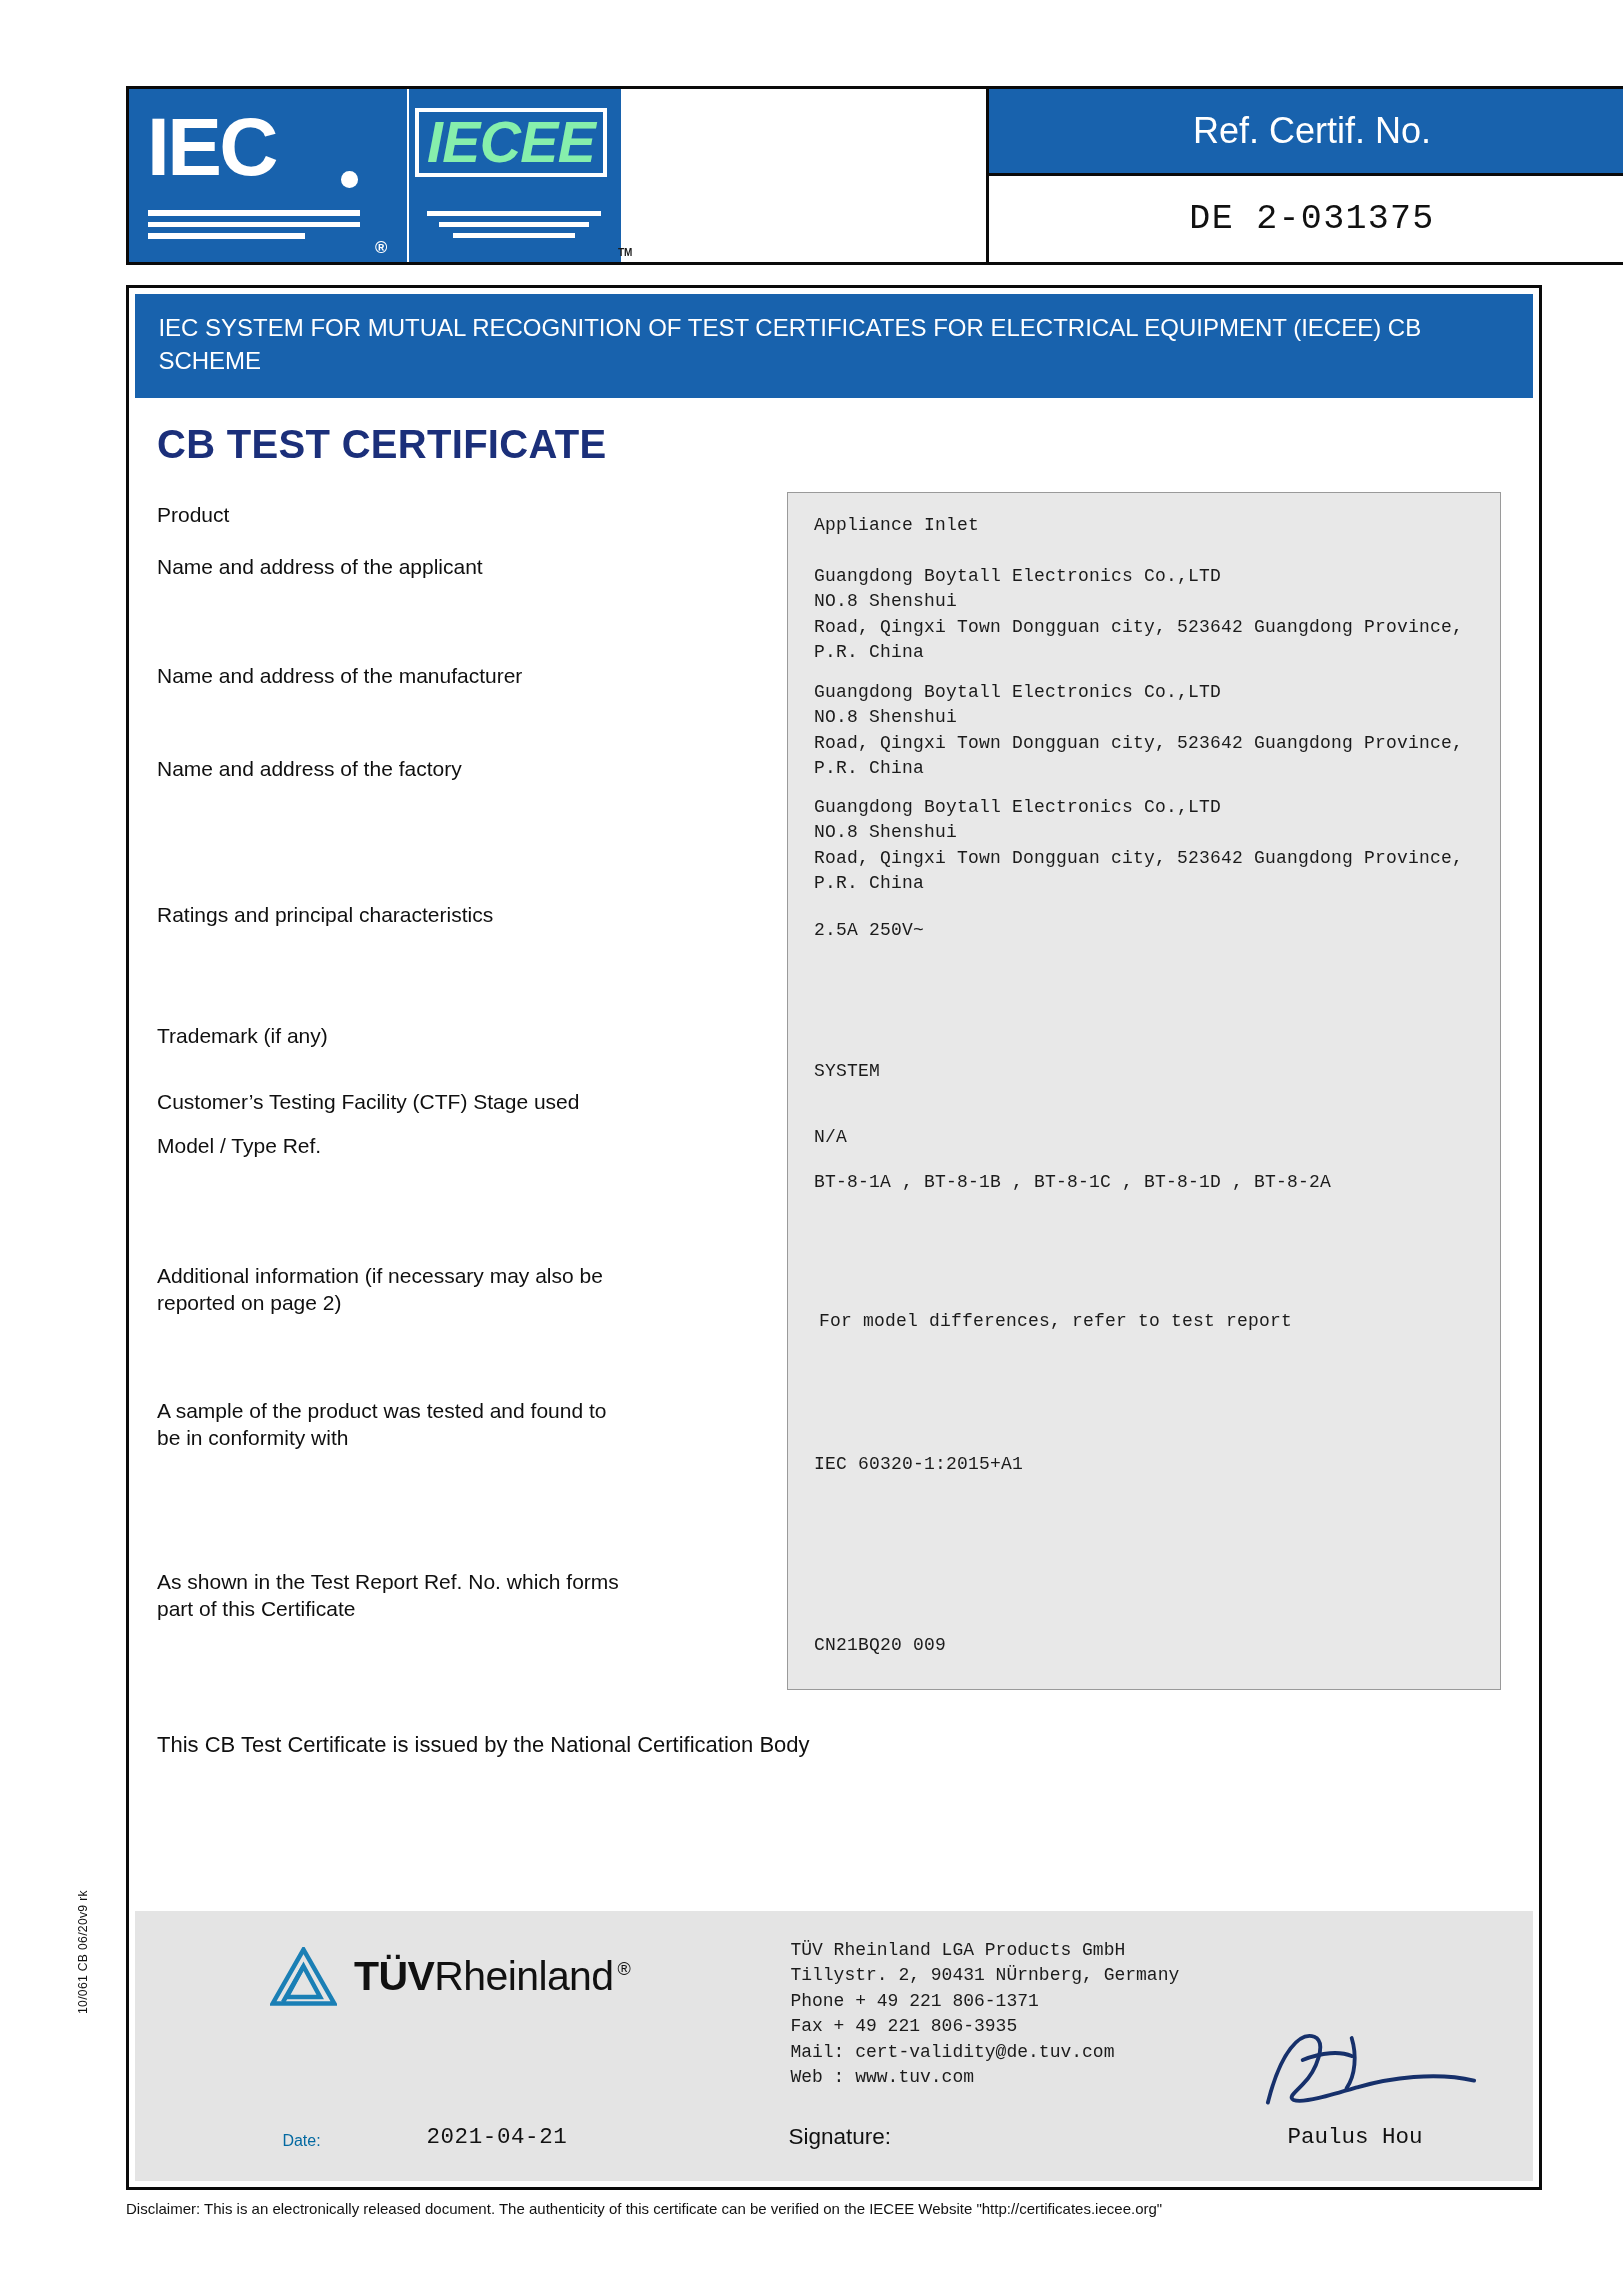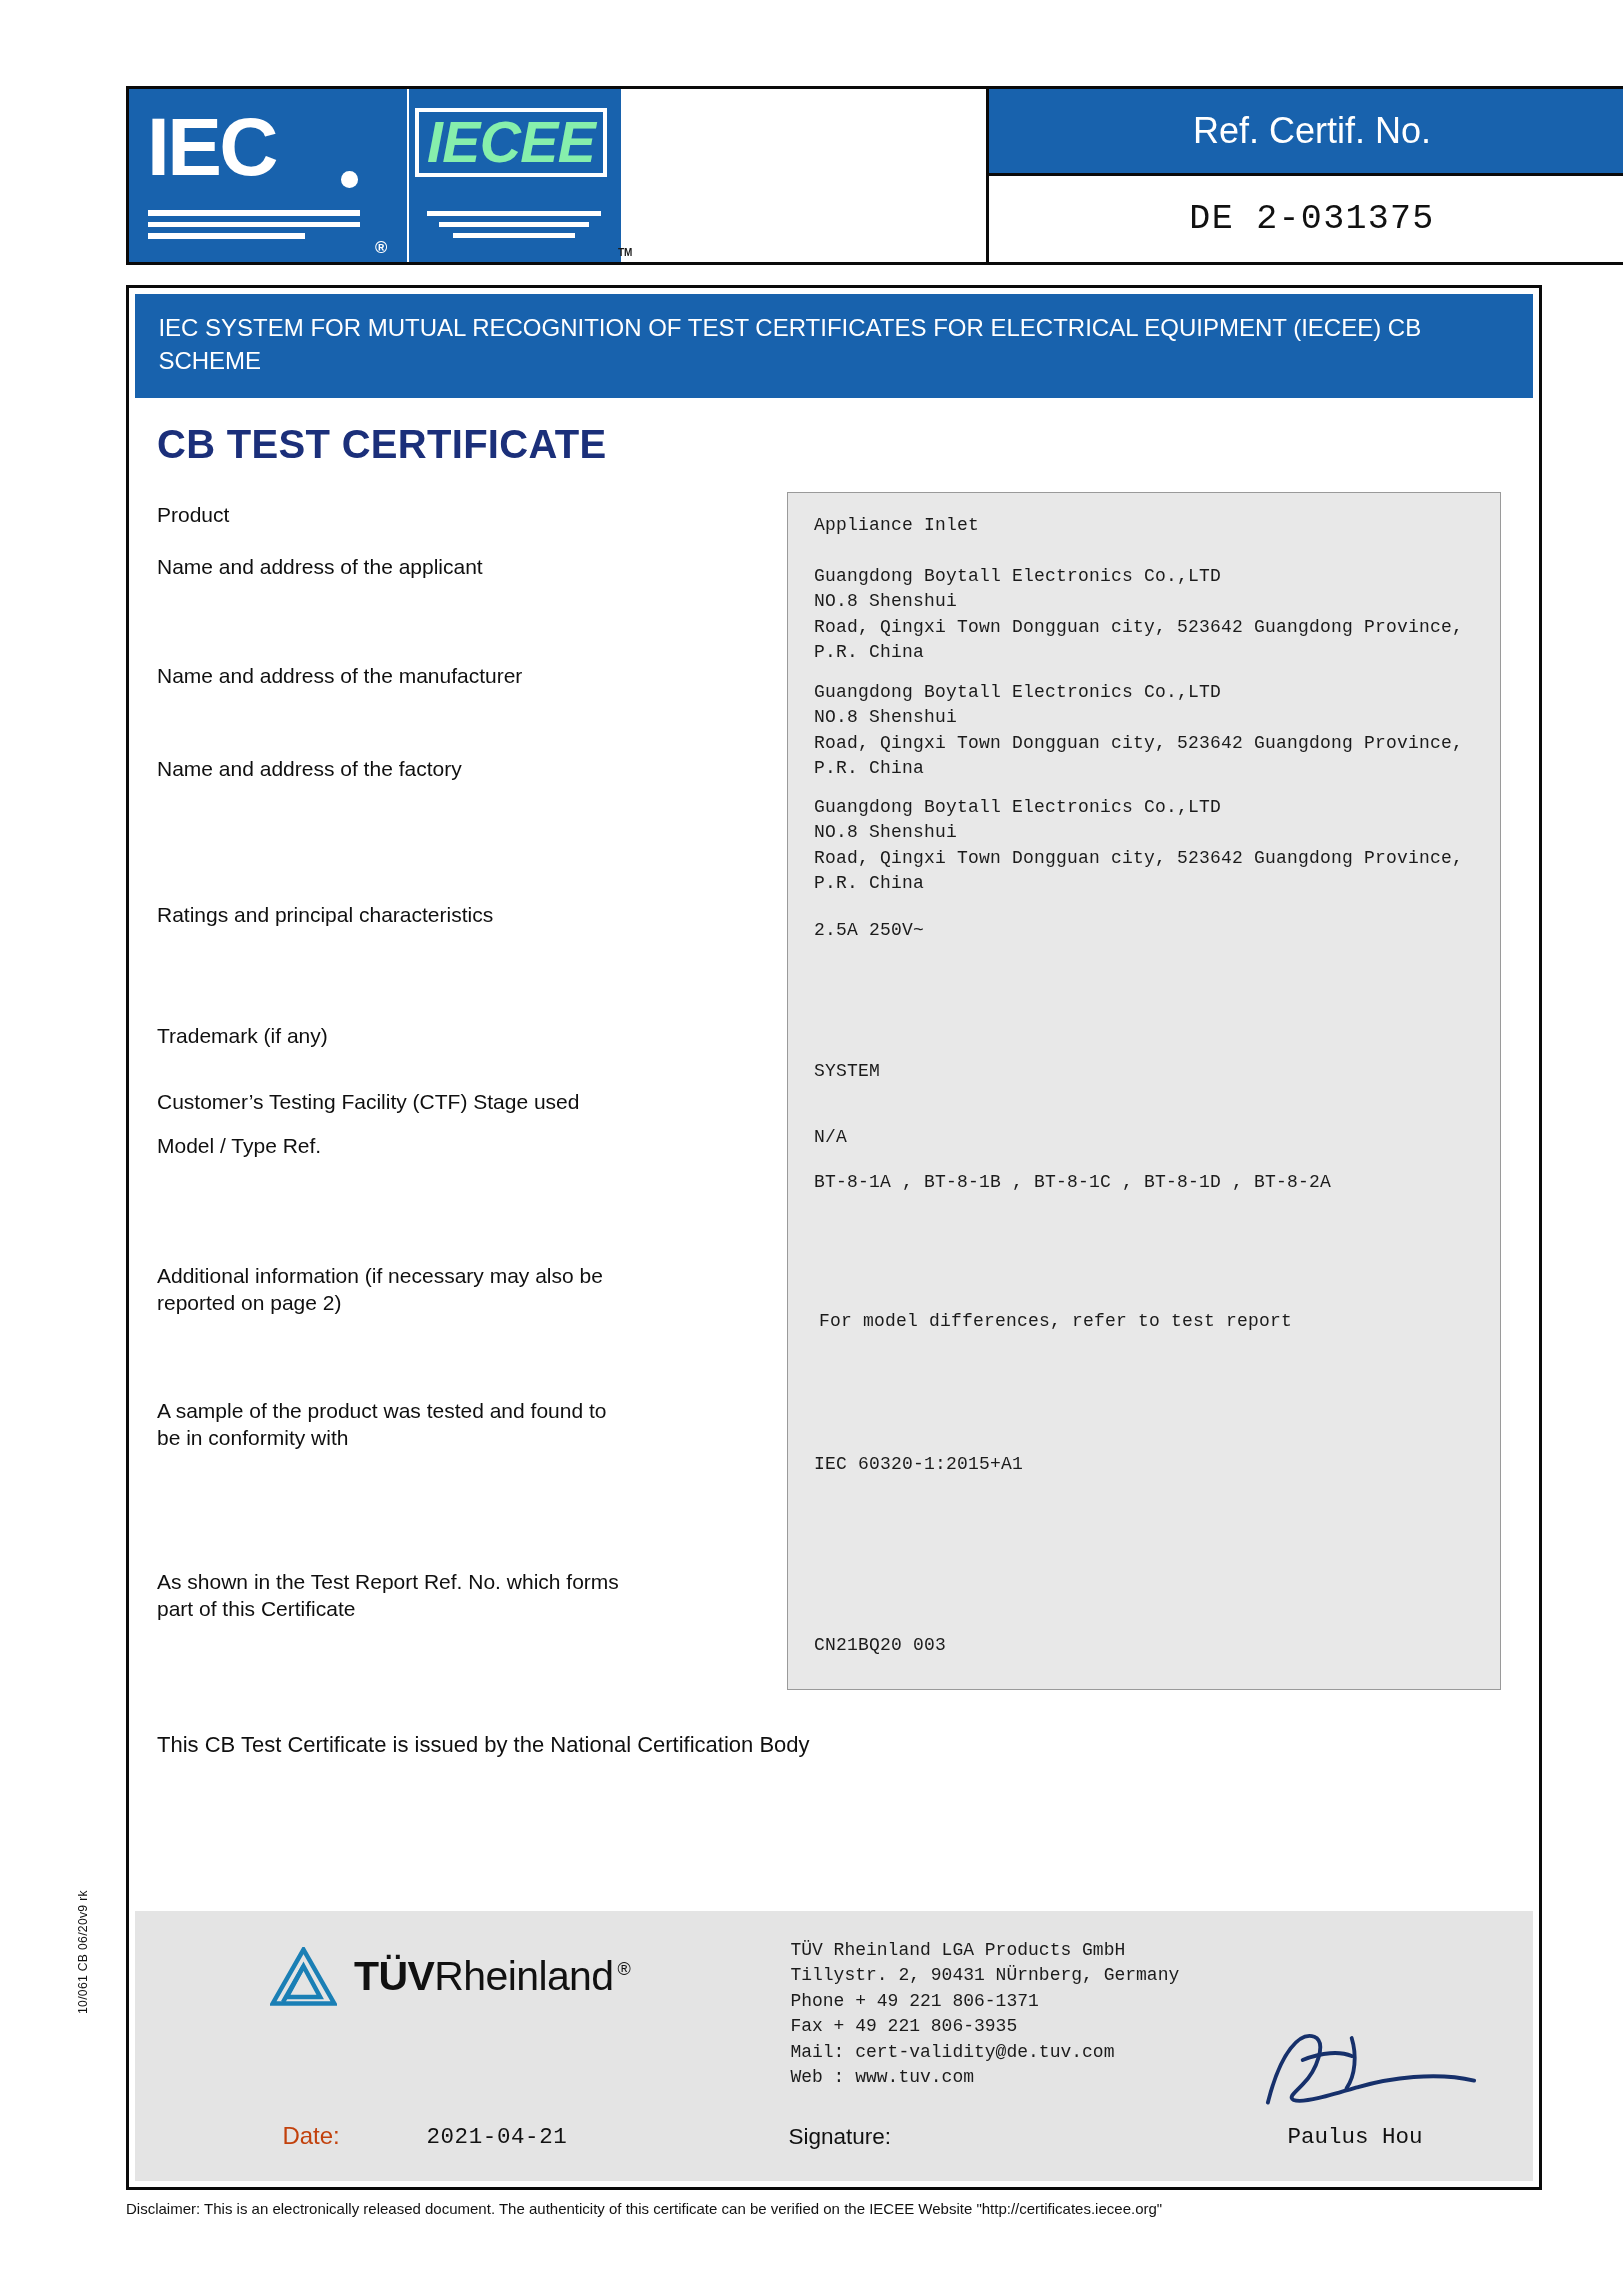--- a/index.html
+++ b/index.html
@@ -278,22 +278,22 @@
     font-family: "Liberation Mono", monospace;
     font-size: 18px;
     line-height: 1.42;
     color: #1b1b1b;
     white-space: pre-line;
   }
   .date-label {
     position: absolute;
     left: 147px;
     bottom: 31px;
-    font-size: 24px;
-    color: #c2410c;
+    font-size: 16px;
+    color: #0369a1;
   }
   .date-value {
     position: absolute;
     left: 291px;
     bottom: 31px;
     font-family: "Liberation Mono", monospace;
     font-size: 22.5px;
     letter-spacing: 0.6px;
     color: #111111;
   }
@@ -413,21 +413,21 @@
         <div class="val" style="left:26px; top:302px;">Guangdong Boytall Electronics Co.,LTD
 NO.8 Shenshui
 Road, Qingxi Town Dongguan city, 523642 Guangdong Province,
 P.R. China</div>
         <div class="val" style="left:26px; top:425px;">2.5A 250V~</div>
         <div class="val" style="left:26px; top:566px;">SYSTEM</div>
         <div class="val" style="left:26px; top:632px;">N/A</div>
         <div class="val" style="left:26px; top:677px;">BT-8-1A ,  BT-8-1B ,  BT-8-1C ,  BT-8-1D ,  BT-8-2A</div>
         <div class="val" style="left:31px; top:816px;">For model differences, refer to test report</div>
         <div class="val" style="left:26px; top:959px;">IEC 60320-1:2015+A1</div>
-        <div class="val" style="left:26px; top:1140px;">CN21BQ20   003</div>
+        <div class="val" style="left:26px; top:1140px;">CN21BQ20   009</div>
       </div>
 
       <div class="issued-line">This CB Test Certificate is issued by the National Certification Body</div>
     </div>
 
     <div class="tuv-band">
 
       <div class="tuv-logo">
         <div class="tuv-tri">
           <svg width="67" height="59" viewBox="0 0 104 92">

